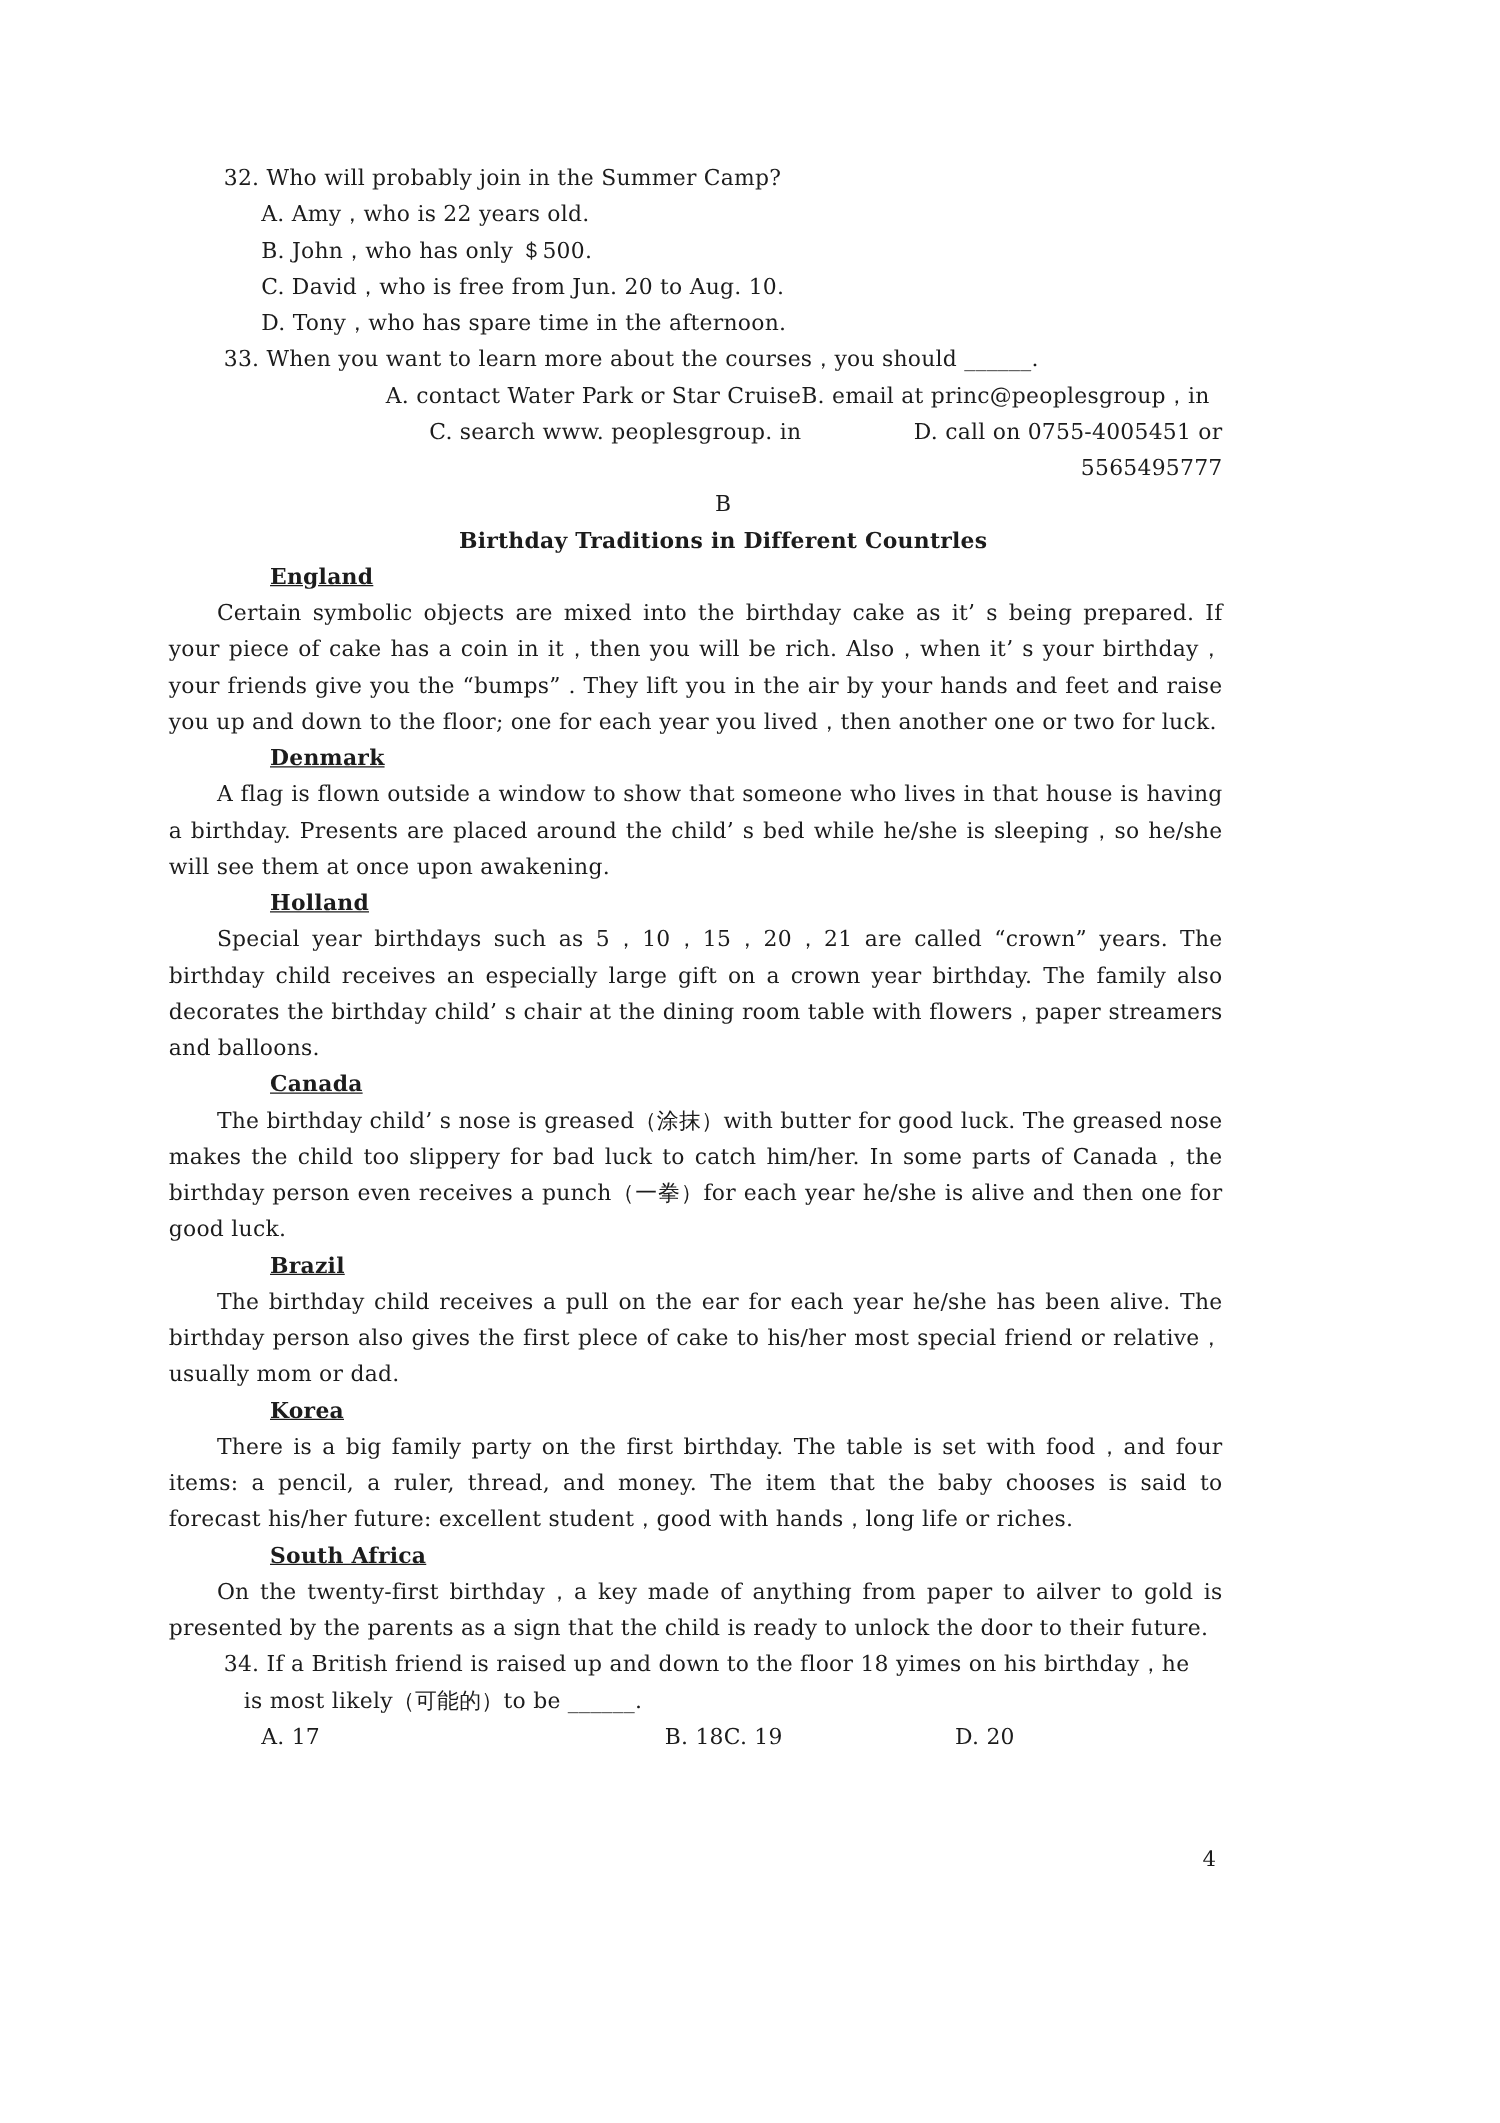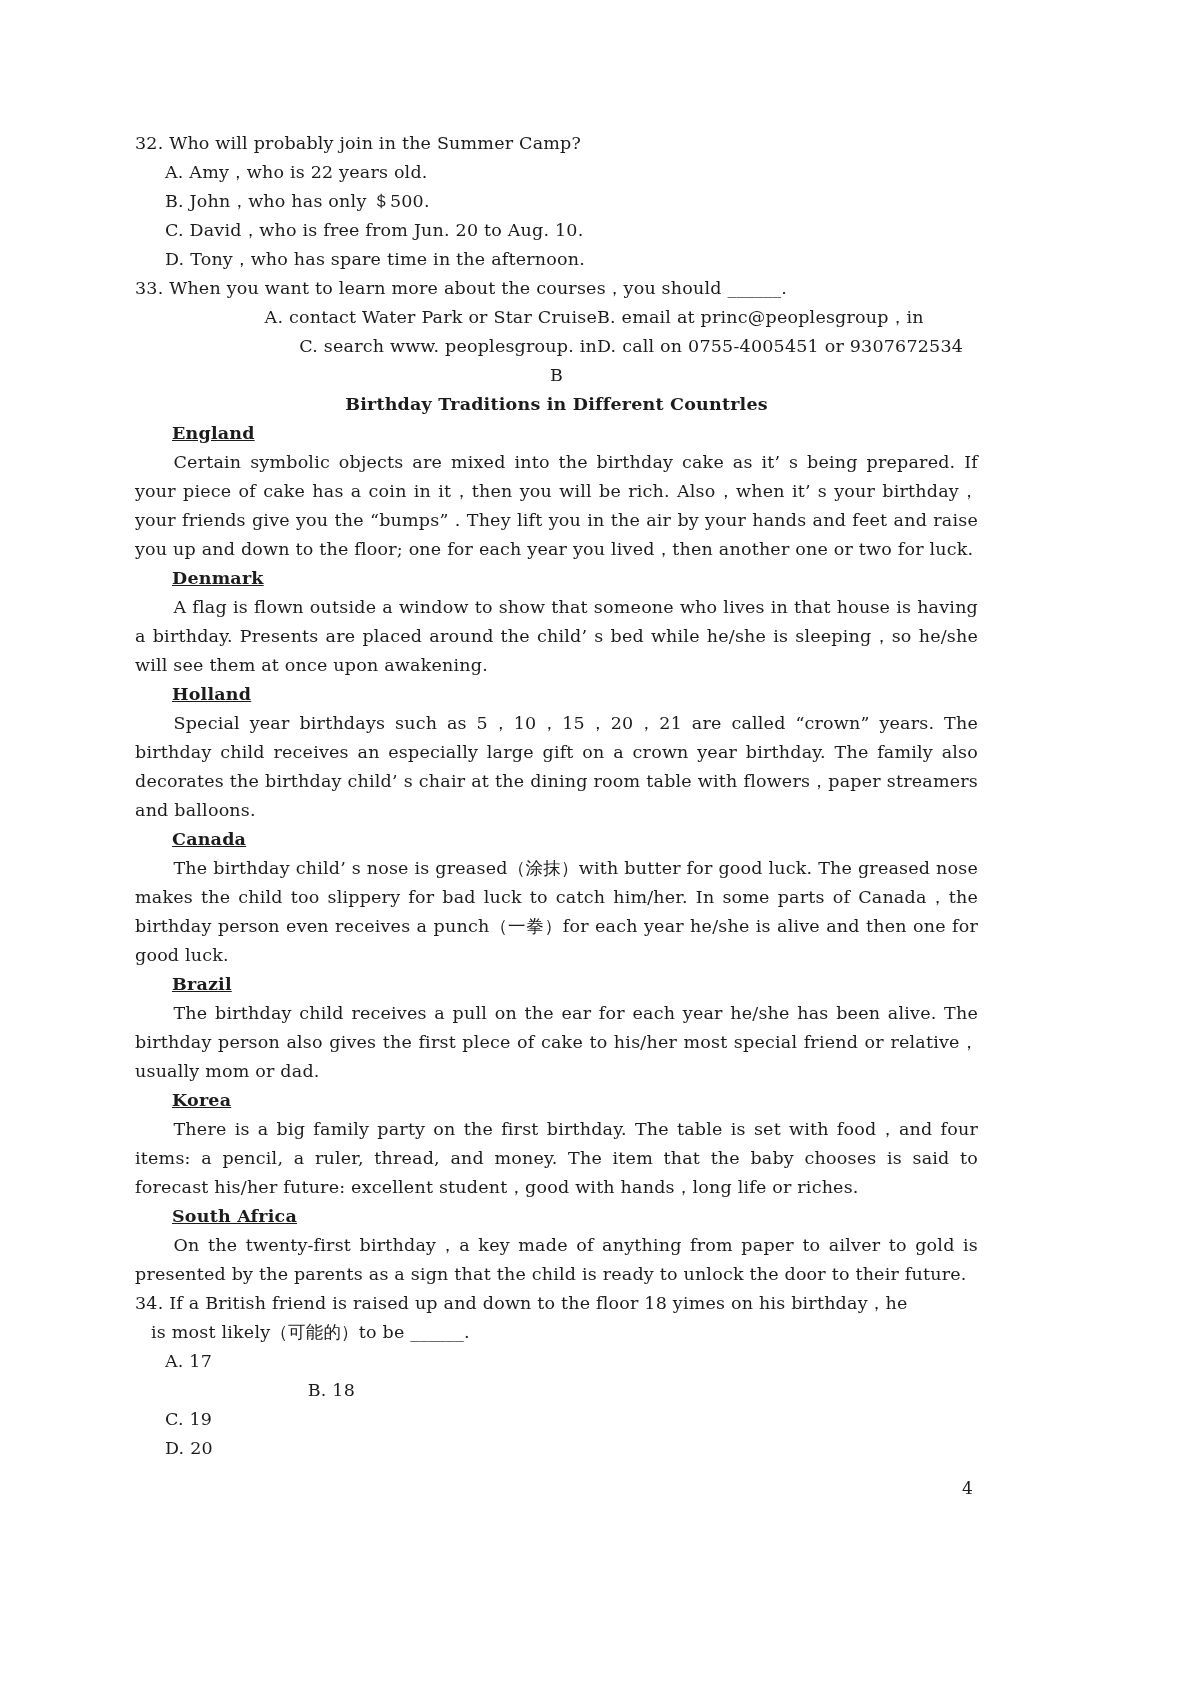--- a/index.html
+++ b/index.html
@@ -13,36 +13,36 @@
   }
   .content {
     position: absolute;
     left: 135px;
     top: 129px;
     width: 843px;
     font-size: 17.5px;
     line-height: 29px;
     letter-spacing: 0.2px;
   }
-  .line { min-height: 29px; }
+  .line { min-height: 29px; margin-left: 44px; }
   .opt { padding-left: 30px; }
   .para {
     text-indent: 2.2em;
     text-align: justify;
   }
   .country {
     font-weight: bold;
     padding-left: 37px;
     text-decoration: underline;
   }
   .center { text-align: center; }
   .title { font-weight: bold; }
   .two-col { display: flex; padding-left: 30px; text-align: right; }
   .two-col .col1 { width: 432px; flex: none; }
-  .ans-row { display: flex; padding-left: 30px; flex-direction: column; }
+  .ans-row { display: flex; padding-left: 30px; }
   .ans-row span:nth-child(1) { width: 180px; flex: none; }
   .ans-row span:nth-child(2) { width: 190px; flex: none; text-align: right; }
   .ans-row span:nth-child(3) { width: 185px; flex: none; }
   .stem2 { padding-left: 16px; }
   .page-number {
     position: absolute;
     left: 962px;
     top: 1478px;
     font-size: 17px;
   }
@@ -58,21 +58,21 @@
   <div class="line opt">C. David，who is free from Jun. 20 to Aug. 10.</div>
   <div class="line opt">D. Tony，who has spare time in the afternoon.</div>
 
   <div class="line">33. When you want to learn more about the courses，you should ______.</div>
   <div class="line two-col">
     <span class="col1">A. contact Water Park or Star Cruise</span>
     <span>B. email at princ@peoplesgroup，in</span>
   </div>
   <div class="line two-col">
     <span class="col1">C. search www. peoplesgroup. in</span>
-    <span>D. call on 0755-4005451 or 9307672534</span>
+    <span>D. call on 0755-4005451 or 5565495777</span>
   </div>
 
   <div class="line center">B</div>
   <div class="line center title">Birthday Traditions in Different Countrles</div>
 
   <div class="line country">England</div>
   <div class="para">Certain symbolic objects are mixed into the birthday cake as it’ s being prepared. If your piece of cake has a coin in it，then you will be rich. Also，when it’ s your birthday，your friends give you the “bumps” . They lift you in the air by your hands and feet and raise you up and down to the floor; one for each year you lived，then another one or two for luck.</div>
 
   <div class="line country">Denmark</div>
   <div class="para">A flag is flown outside a window to show that someone who lives in that house is having a birthday. Presents are placed around the child’ s bed while he/she is sleeping，so he/she will see them at once upon awakening.</div>

